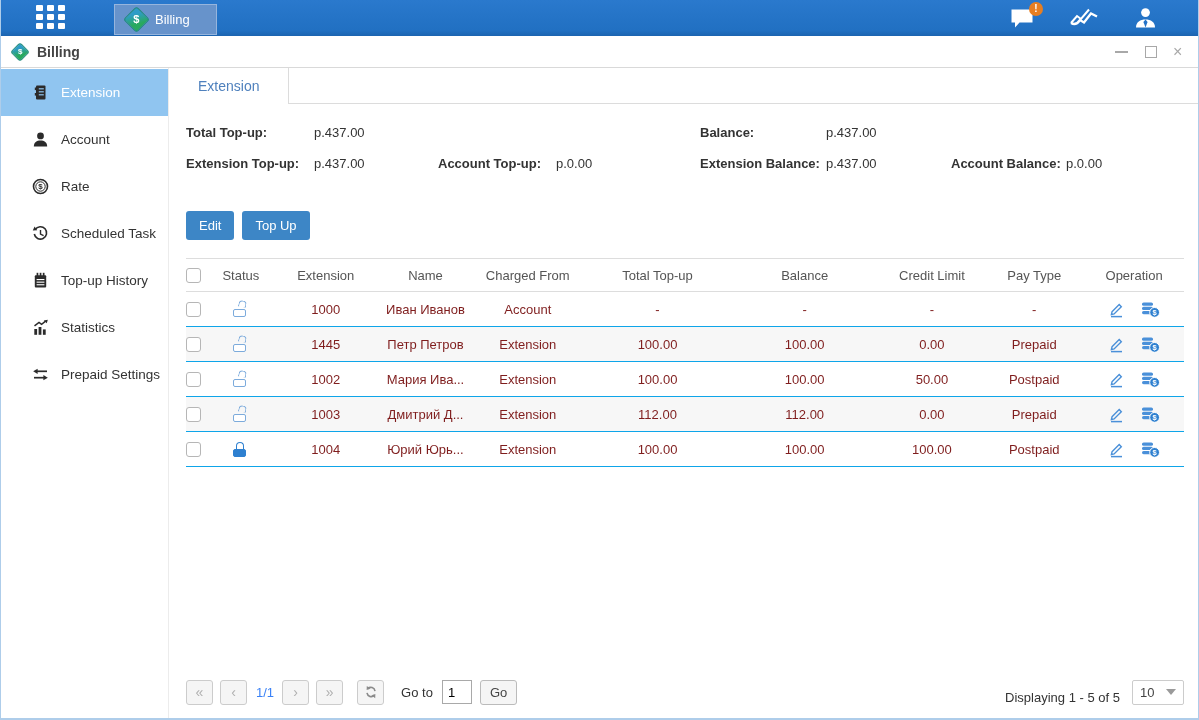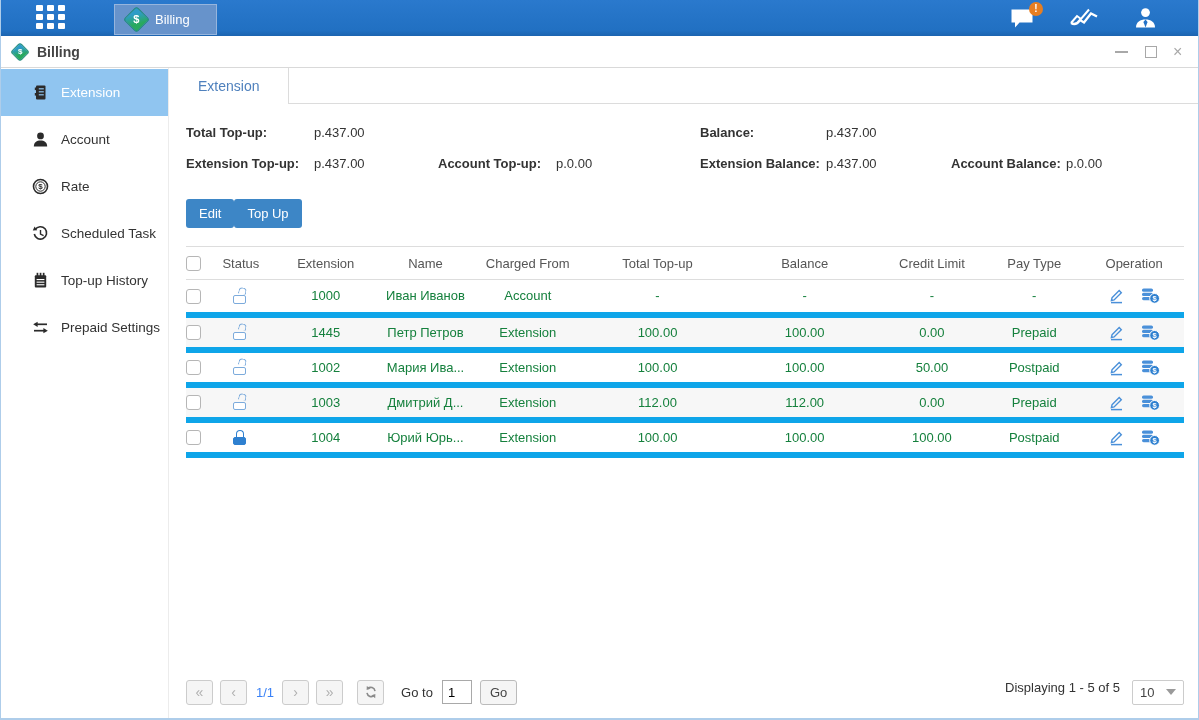--- a/index.html
+++ b/index.html
@@ -52,30 +52,30 @@
   .tab { padding:0 29px; display:flex; align-items:center; font-size:14px; color:#4f81bd;
     border-right:1px solid #dcdcdc; background:#fff; margin-bottom:-1px; cursor:pointer; }
 
   
   .summary { padding:13px 28px 0 17px; }
   .sumrow { display:grid; grid-template-columns:128px 124px 118px 144px 126px 125px 115px auto;
     height:31px; align-items:center; font-size:13px; color:#333; }
   .sumrow .lab { font-weight:bold; }
 
   
-  .actions { margin:20px 0 0 17px; display:flex; }
+  .actions { margin:32px 0 0 17px; display:flex; gap:8px; }
   .btn-blue { background:#3d86c6; color:#fff; border:none; font-size:13px; padding:7px 13px;
     border-radius:3px; cursor:pointer; font-family:inherit; }
 
   
   .tablewrap { margin:18px 14px 0 17px; }
   table { width:100%; border-collapse:collapse; table-layout:fixed; }
   thead th { height:33px; font-size:13px; font-weight:normal; color:#555; border-top:1px solid #ddd;
     border-bottom:1px solid #ddd; text-align:center; }
-  tbody td { height:35px; font-size:13px; color:#15803d; text-align:center; border-bottom:6px solid #0ea5e9;
+  tbody td { height:35px; font-size:13px; color:#7f1d1d; text-align:center; border-bottom:1px solid #0ea5e9;
     overflow:hidden; white-space:nowrap; }
   tbody tr:nth-child(even) { background:#f7f7f7; }
   th.cb, td.cb { text-align:left; }
   .checkbox { display:inline-block; width:15px; height:15px; border:1px solid #b6b6b6; border-radius:3px;
     background:#fff; vertical-align:middle; cursor:pointer; }
 
   
   .lock { position:relative; display:inline-block; width:16px; height:15px; vertical-align:middle; }
   .lock .shackle { position:absolute; width:8px; height:7px; border:1.7px solid #7cabdc;
     border-bottom:none; border-radius:5px 5px 0 0; left:3px; top:0; }
@@ -94,21 +94,21 @@
   .pager { height:40px; margin:0 14px 6px 17px; display:flex; align-items:center; font-size:13px; color:#333; flex-shrink:0; }
   .pbtn { width:27px; height:25px; background:#f5f5f5; border:1px solid #ccc; border-radius:3px;
     color:#b0b0b0; font-size:14px; display:flex; align-items:center; justify-content:center;
     margin-right:7px; cursor:pointer; }
   .page-ind { margin:0 8px 0 2px; color:#3b82f6; }
   .goto-lab { margin:0 9px 0 10px; }
   .goto-input { width:30px; height:24px; border:1px solid #a9a9a9; font-size:13px; padding-left:5px;
     font-family:inherit; margin-right:8px; }
   .go-btn { height:25px; padding:0 9px; background:#f5f5f5; border:1px solid #bbb; border-radius:3px;
     font-size:13px; color:#444; cursor:pointer; font-family:inherit; }
-  .pager-right { margin-left:auto; display:flex; align-items:flex-start; gap:12px; }
+  .pager-right { margin-left:auto; display:flex; align-items:flex-end; gap:12px; }
   .pagesize { width:52px; height:25px; border:1px solid #ccc; border-radius:2px; background:#fff;
     display:flex; align-items:center; justify-content:space-between; padding:0 7px; cursor:pointer; color:#444; }
   .caret { width:0; height:0; border-left:5px solid transparent; border-right:5px solid transparent;
     border-top:6px solid #9a9a9a; }
 </style>
 </head>
 <body>
 
 <div class="window">
 
@@ -206,20 +206,30 @@
         <svg width="17" height="17" viewBox="0 0 17 17">
           <rect x="2.8" y="3.2" width="11.4" height="12.3" rx="1" fill="currentColor"></rect>
           <rect x="4.6" y="0.8" width="1.7" height="3.6" fill="currentColor"></rect>
           <rect x="7.7" y="0.8" width="1.7" height="3.6" fill="currentColor"></rect>
           <rect x="10.8" y="0.8" width="1.7" height="3.6" fill="currentColor"></rect>
           <rect x="4.6" y="7" width="7.8" height="1.1" fill="#fff"></rect>
           <rect x="4.6" y="9.6" width="7.8" height="1.1" fill="#fff"></rect>
           <rect x="4.6" y="12.2" width="7.8" height="1.1" fill="#fff"></rect>
         </svg>
         <span>Top-up History</span>
+      </div>
+      <div class="side-item">
+        <svg width="17" height="17" viewBox="0 0 17 17">
+          <rect x="2.3" y="10" width="2.8" height="5.8" fill="currentColor"></rect>
+          <rect x="6.6" y="8" width="2.8" height="7.8" fill="currentColor"></rect>
+          <rect x="10.9" y="10.4" width="2.8" height="5.4" fill="currentColor"></rect>
+          <path d="M2.5 6.8 L7 3.4 L9.6 5.4 L13.6 2.2" fill="none" stroke="currentColor" stroke-width="1.5"></path>
+          <polygon points="15.8,0.8 11.8,1.4 14.8,4.2" fill="currentColor"></polygon>
+        </svg>
+        <span>Statistics</span>
       </div>
       <div class="side-item">
         <svg width="17" height="17" viewBox="0 0 17 17">
           <path d="M4.5 5.3 H15" stroke="currentColor" stroke-width="1.7"></path>
           <polygon points="1.2,5.3 5.6,2.7 5.6,7.9" fill="currentColor"></polygon>
           <path d="M2 11.7 H12.5" stroke="currentColor" stroke-width="1.7"></path>
           <polygon points="15.8,11.7 11.4,9.1 11.4,14.3" fill="currentColor"></polygon>
         </svg>
         <span>Prepaid Settings</span>
       </div>

